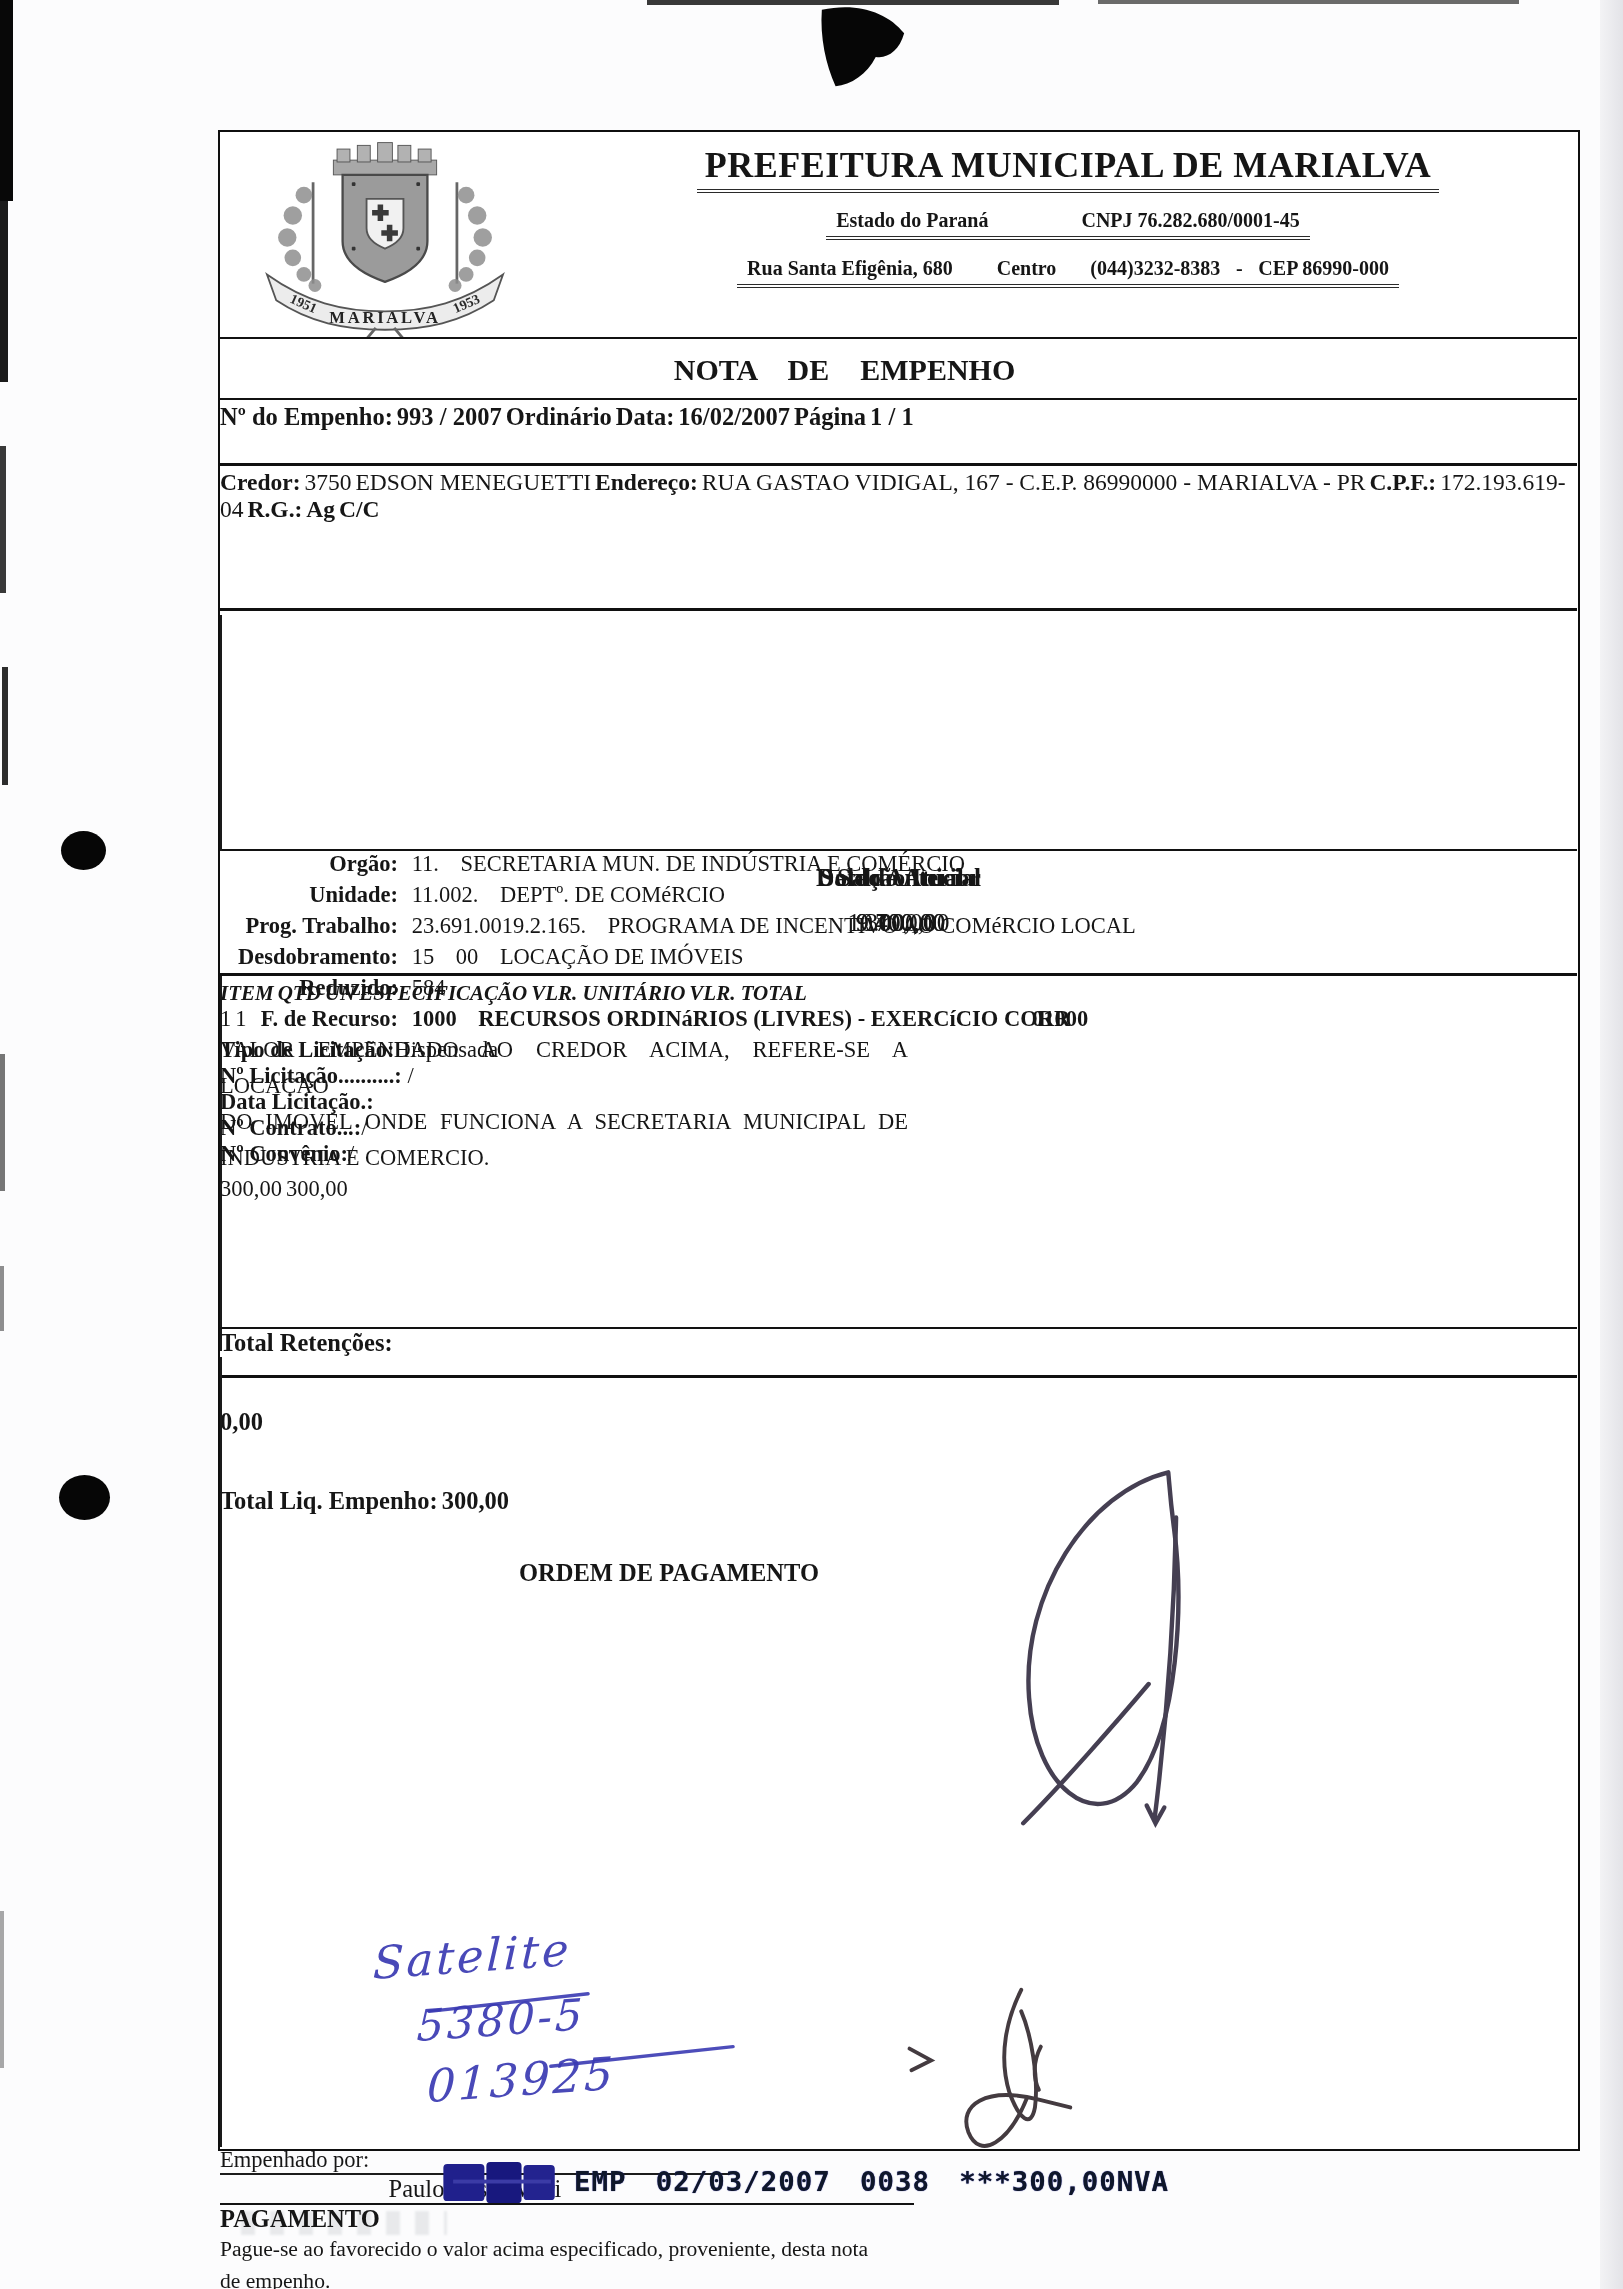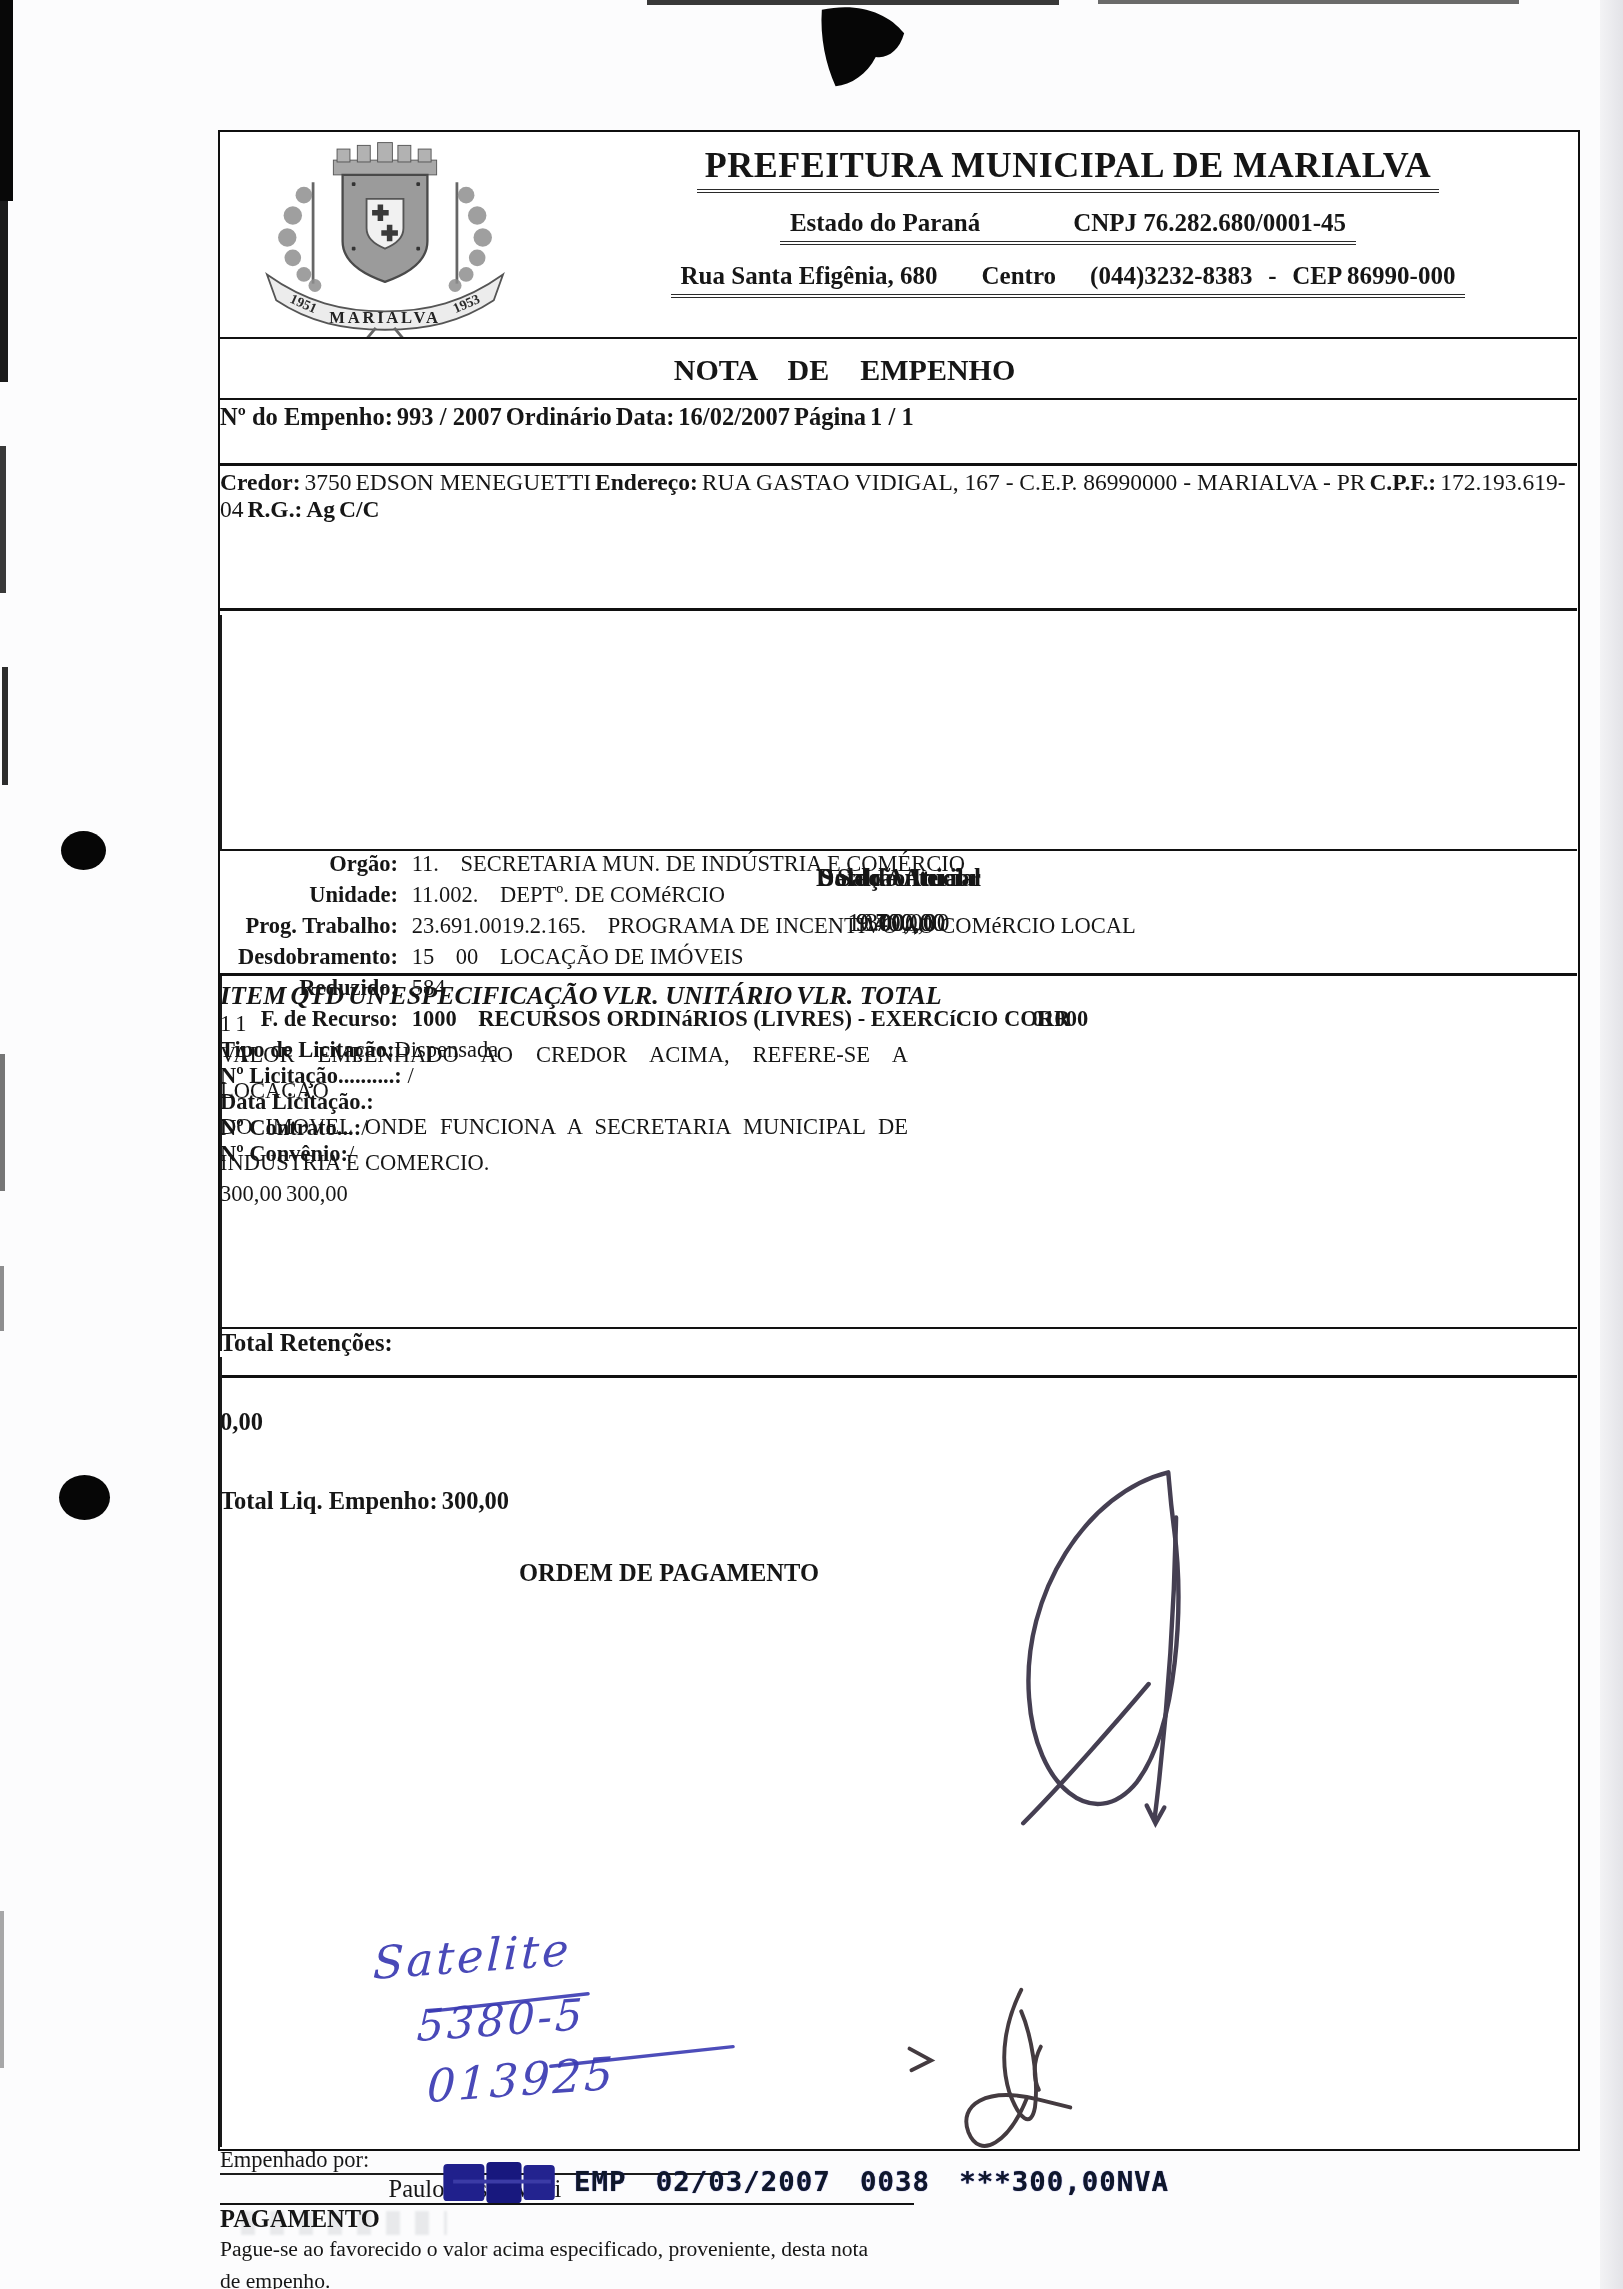--- a/index.html
+++ b/index.html
@@ -11,33 +11,33 @@
   .rt{text-align:right;}
   .frame{position:absolute;left:218px;top:130px;width:1362px;height:2021px;
          border:2.9px solid #0f0f0f;background:#fff;box-sizing:border-box;}
   .frame>*{position:absolute;}
   .rule2{border-top:2px solid #1c1c1c;height:0;}
   .rule3{border-top:2.9px solid #121212;height:0;}
   .fs23{font-size:22.5px;} .fs24{font-size:23.5px;} .fs25{font-size:24.5px;}
   .hdrblock{left:343px;top:11.8px;width:1010px;text-align:center;}
   .hdr-title{display:inline-block;font-size:36px;font-weight:bold;letter-spacing:0.5px;
              border-bottom:4.9px double #2a2a2a;padding:0 7.8px 2.9px 7.8px;}
-  .hdr-line{display:inline-block;font-size:25px;font-weight:bold;border-bottom:4.9px double #2a2a2a;
+  .hdr-line{display:inline-block;font-size:20px;font-weight:bold;border-bottom:4.9px double #2a2a2a;
             padding:0 9.8px 3.9px 9.8px;margin-top:16.7px;}
   .band{left:0;top:205px;width:1357px;height:63px;border-top:2.9px solid #111;border-bottom:2.9px solid #111;
         line-height:61px;text-align:center;font-size:30px;font-weight:bold;word-spacing:23.5px;
         padding-right:108px;box-sizing:border-box;}
   .sec{left:0;width:1357px;box-sizing:border-box;}
   .orow{left:0;width:887px;white-space:nowrap;font-size:22.5px;height:31px;}
   .orow .olbl{display:inline-block;width:178px;text-align:right;font-weight:bold;margin-right:13.7px;}
   .orow .ocode{margin-right:21.6px;}
   .lrow{left:910px;width:443px;white-space:nowrap;font-size:22.5px;}
   .cellhead{font-size:25.5px;font-weight:bold;text-align:center;width:100%;}
   .cellval{font-size:25.5px;text-align:center;width:100%;}
-  .ith{font-size:26px;font-weight:bold;font-style:italic;white-space:nowrap;}
+  .ith{font-size:21px;font-weight:bold;font-style:italic;white-space:nowrap;}
   .jline{text-align:justify;text-align-last:justify;width:688px;font-size:22.5px;line-height:36px;}
   .hand{color:#3a3ab2;font-family:"DejaVu Serif",serif;font-style:italic;transform:rotate(-4deg) skewX(-6deg);
         transform-origin:left bottom;letter-spacing:2.9px;opacity:.92;}
   .stamp-text{font-family:"DejaVu Sans Mono",monospace;font-weight:bold;font-size:27.4px;color:#0f172a;
               letter-spacing:1px;word-spacing:11.8px;text-shadow:0 0 1px #2b2b9a;white-space:nowrap;}
   .artifact{background:#080808;}
   .punch{background:#060606;border-radius:50%;}
   .smudge{background:repeating-linear-gradient(90deg,#9aa0a8 0 13.7px,transparent 13.7px 29px);
           opacity:.2;filter:blur(1px);}
   svg text{font-family:"Liberation Serif",serif;}

